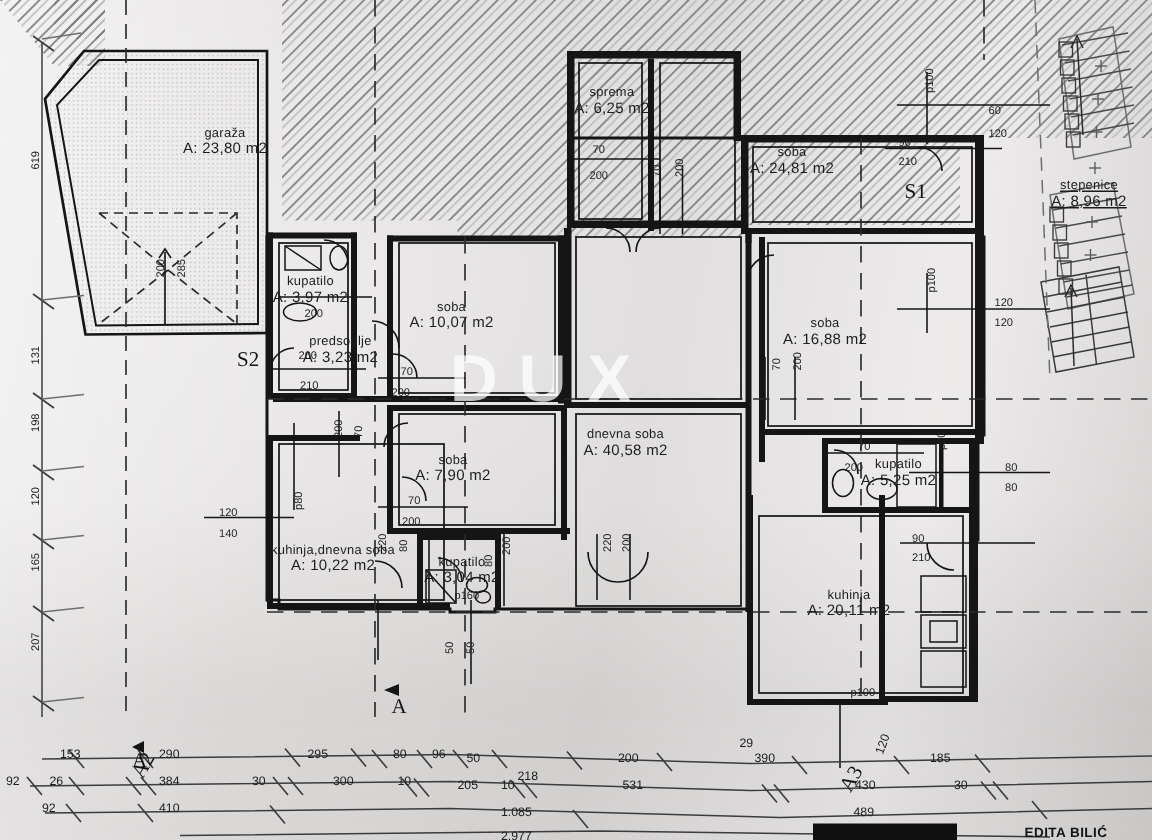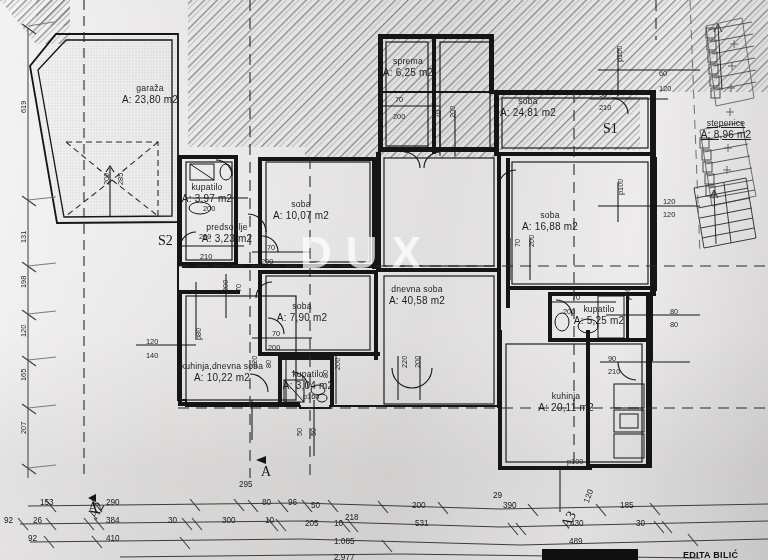--- a/index.html
+++ b/index.html
@@ -518,21 +518,21 @@
       <div class="lbl dimv" style="left: 20px; top: 243px; transform: rotate(-90deg);">131</div>
       <div class="lbl dimv" style="left: 20px; top: 288px; transform: rotate(-90deg);">198</div>
       <div class="lbl dimv" style="left: 20px; top: 337px; transform: rotate(-90deg);">120</div>
       <div class="lbl dimv" style="left: 20px; top: 381px; transform: rotate(-90deg);">165</div>
       <div class="lbl dimv" style="left: 20px; top: 434px; transform: rotate(-90deg);">207</div>
     </div>
 
   <div id="bot-labels">
       <div class="lbl bdim" style="left: 40px; top: 498px;">153</div>
       <div class="lbl bdim" style="left: 106px; top: 498px;">290</div>
-      <div class="lbl bdim" style="left: 205px; top: 480px; margin-left: 34px;">295</div>
+      <div class="lbl bdim" style="left: 205px; top: 498px;">295</div>
       <div class="lbl bdim" style="left: 262px; top: 498px;">80</div>
       <div class="lbl bdim" style="left: 288px; top: 498px;">96</div>
       <div class="lbl bdim" style="left: 311px; top: 501px;">50</div>
       <div class="lbl bdim" style="left: 345px; top: 513px;">218</div>
       <div class="lbl bdim" style="left: 412px; top: 501px;">200</div>
       <div class="lbl bdim" style="left: 503px; top: 501px;">390</div>
       <div class="lbl bdimr" style="left: 582px; top: 501px; transform: rotate(-70deg);">120</div>
       <div class="lbl bdim" style="left: 620px; top: 501px;">185</div>
       <div class="lbl bdim" style="left: 4px; top: 516px;">92</div>
       <div class="lbl bdim" style="left: 33px; top: 516px;">26</div>

